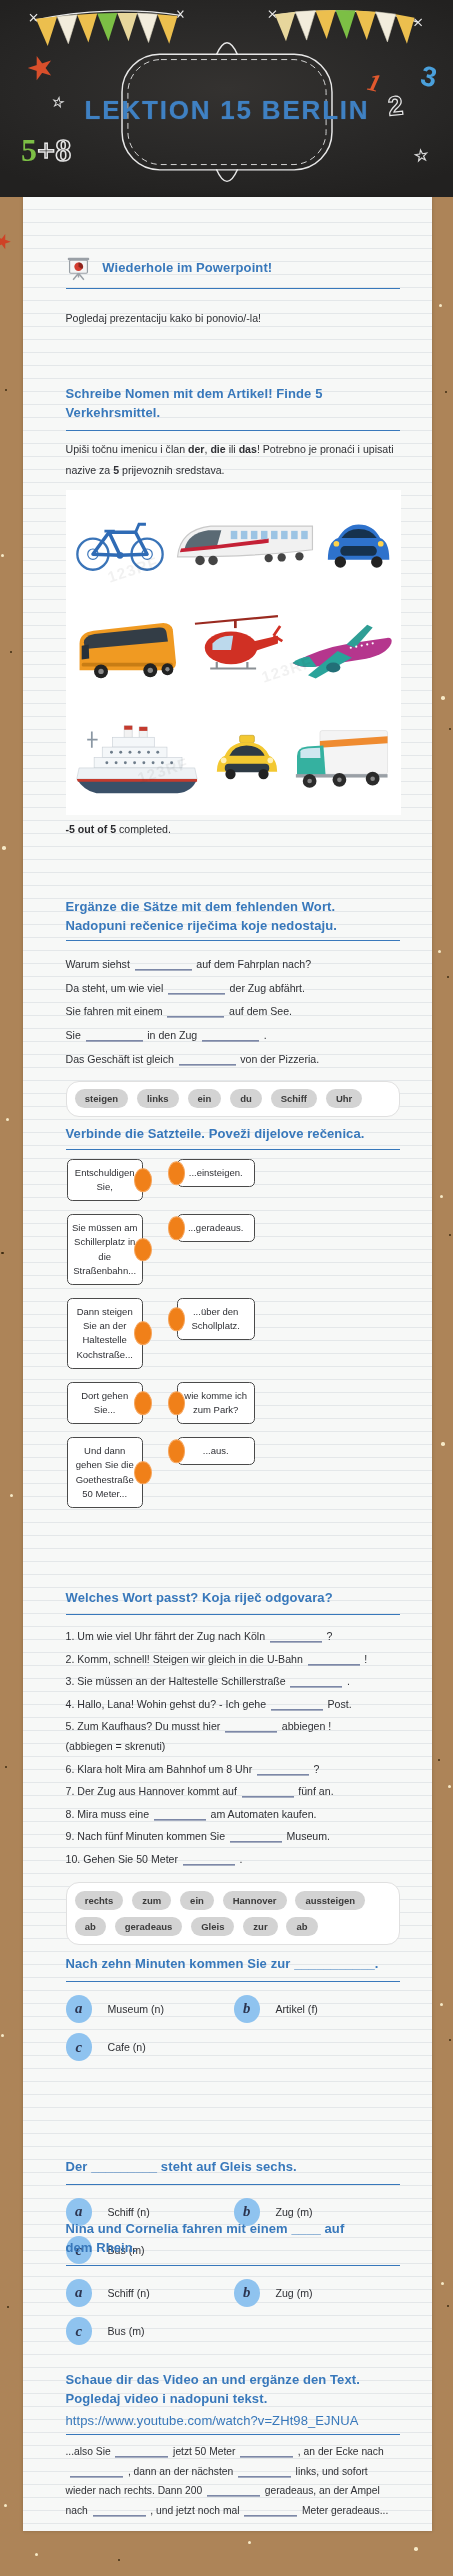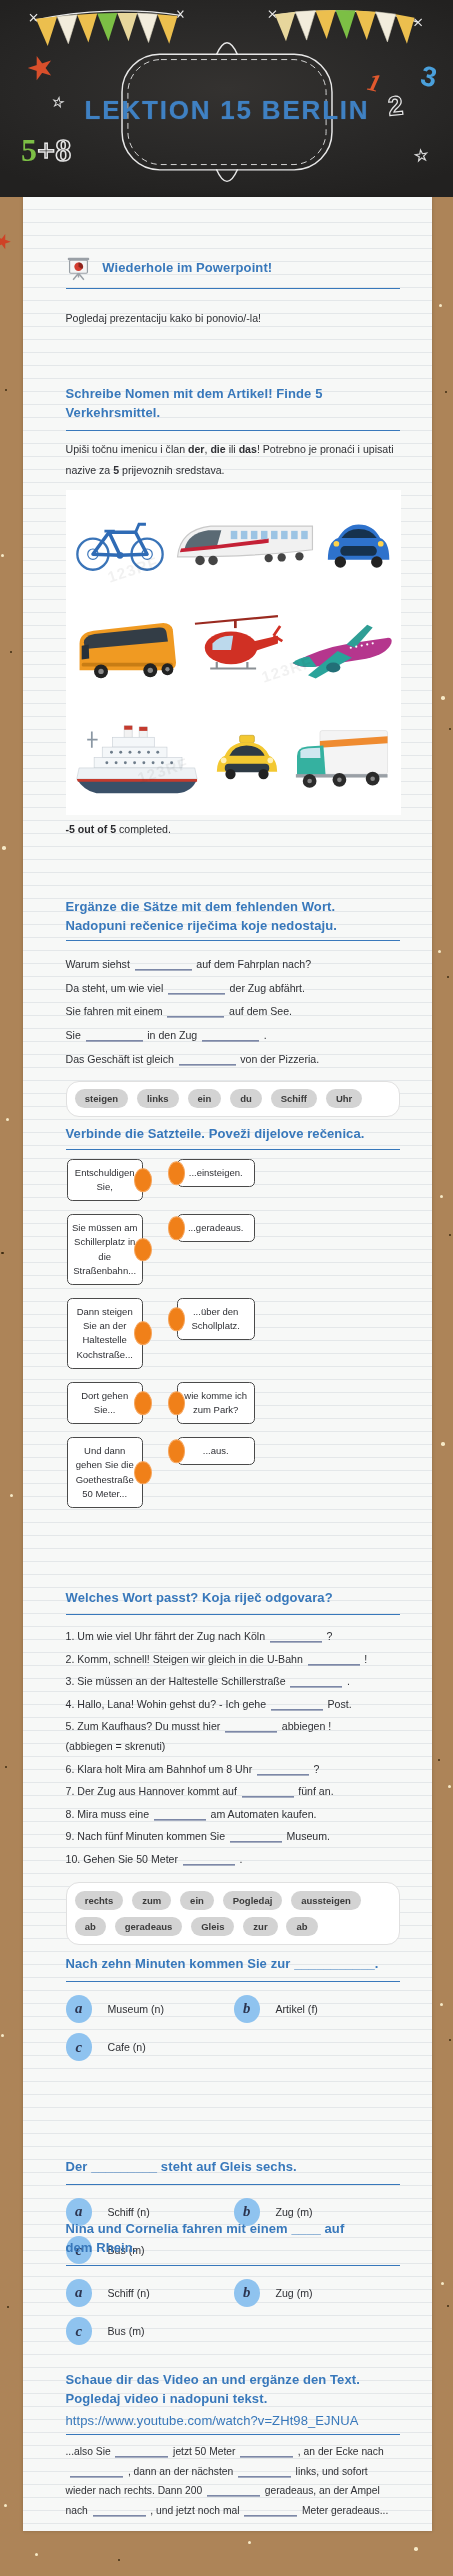--- a/index.html
+++ b/index.html
@@ -375,21 +375,21 @@
         <div class="q-line"><span>6.</span> <span>Klara holt Mira am Bahnhof um 8 Uhr</span><span class="blank sm"></span><span>?</span></div>
         <div class="q-line"><span>7.</span> <span>Der Zug aus Hannover kommt auf</span><span class="blank sm"></span><span>fünf an.</span></div>
         <div class="q-line"><span>8.</span> <span>Mira muss eine</span><span class="blank sm"></span><span>am Automaten kaufen.</span></div>
         <div class="q-line"><span>9.</span> <span>Nach fünf Minuten kommen Sie</span><span class="blank sm"></span><span>Museum.</span></div>
         <div class="q-line"><span>10.</span> <span>Gehen Sie 50 Meter</span><span class="blank sm"></span><span>.</span></div>
       </div>
       <div class="bank" style="margin-top:11.8px;">
         <span class="pill">rechts</span>
         <span class="pill">zum</span>
         <span class="pill">ein</span>
-        <span class="pill">Pogledaj</span>
+        <span class="pill">Hannover</span>
         <span class="pill">aussteigen</span>
         <span class="pill">ab</span>
         <span class="pill">geradeaus</span>
         <span class="pill">Gleis</span>
         <span class="pill">zur</span>
         <span class="pill">ab</span>
       </div>
     </div>
 
     <div class="sec" style="top:1758px;">

